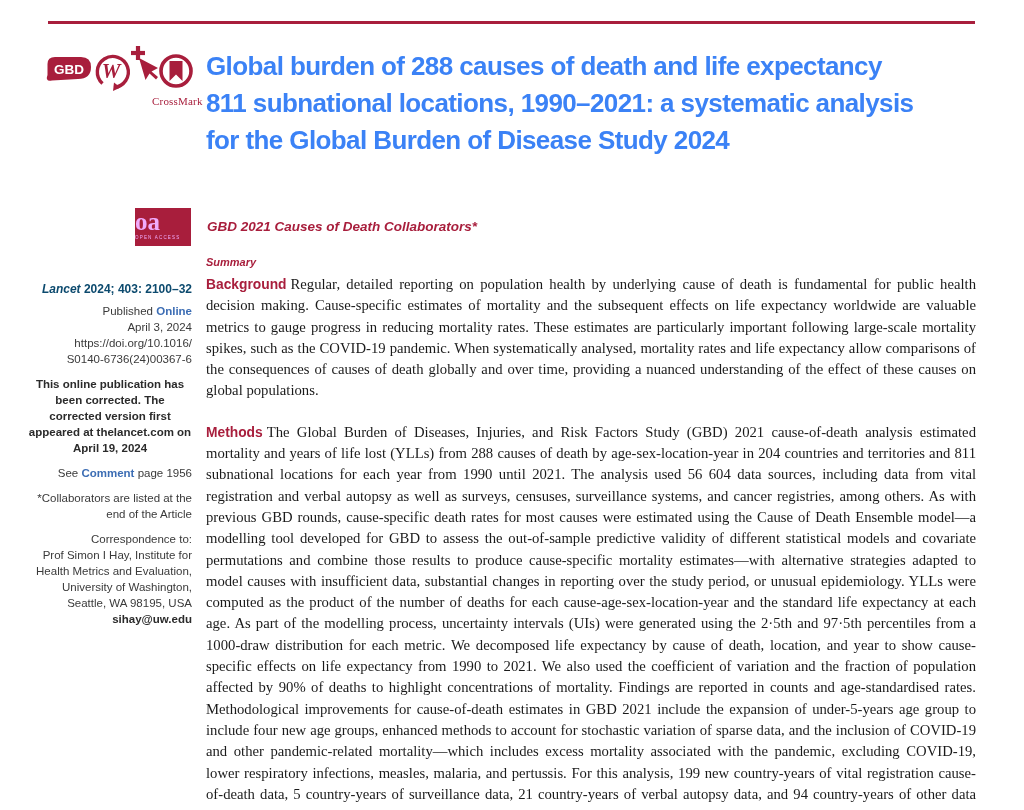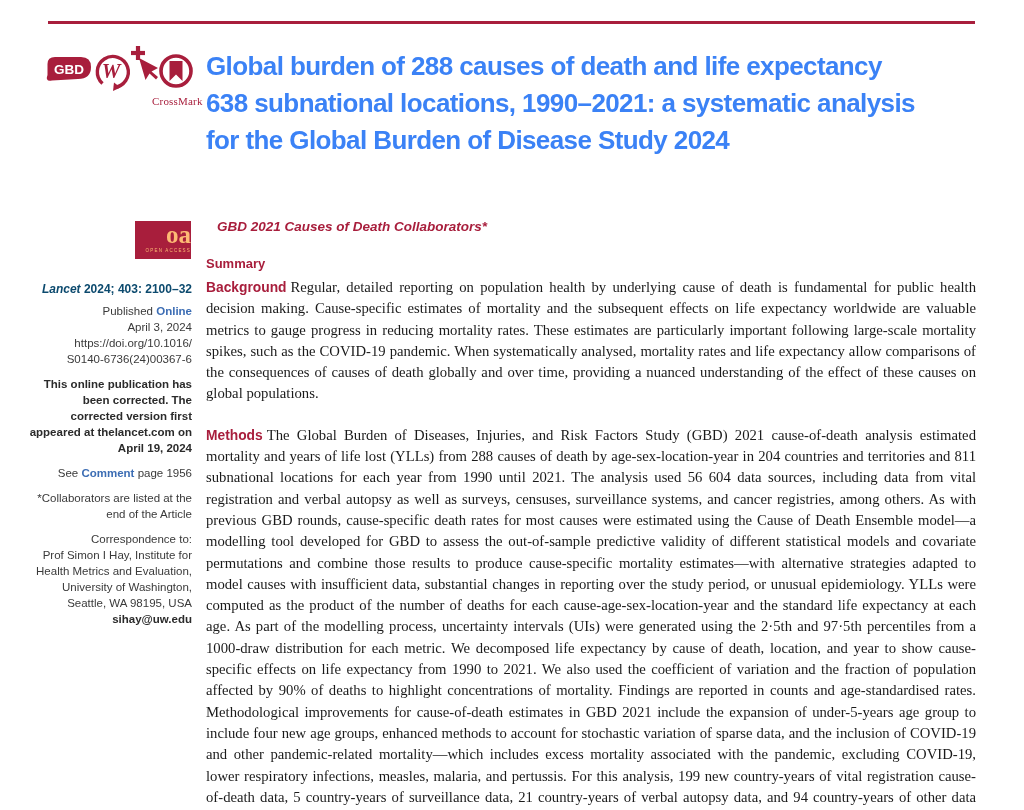--- a/index.html
+++ b/index.html
@@ -19,45 +19,45 @@
   
   .title{
     position:absolute;left:206px;top:48px;width:800px;
     font-weight:bold;font-size:26px;line-height:37px;letter-spacing:-0.6px;
     color:#3b82f6;
   }
   .title div{white-space:nowrap;}
 
   
   .oa-box{
-    position:absolute;left:135px;top:221px;width:56px;height:38px;background:#A81E3C;
-    color:#fdba74;text-align:right;box-sizing:border-box;padding-top:1px;
+    position:absolute;left:135px;top:208px;width:56px;height:38px;background:#A81E3C;
+    color:#f0abfc;text-align:left;box-sizing:border-box;padding-top:1px;
   }
   .oa-main{font-family:"Liberation Serif",serif;font-weight:bold;font-size:25px;line-height:25px;display:block;}
   .oa-sub{font-size:4.5px;letter-spacing:1.2px;display:block;margin-top:1px;}
   .byline{
-    position:absolute;left:217px;top:219px;
+    position:absolute;left:207px;top:219px;
     color:#A81E3C;font-style:italic;font-weight:600;font-size:13.5px;
   }
 
   
   .sidebar{
     position:absolute;left:28px;top:281px;width:164px;text-align:right;
     font-size:11.5px;line-height:16px;color:#3A3A3A;
   }
   .side-cite{color:#0c4a6e;font-weight:bold;font-size:12px;margin-bottom:6px;}
   .side-cite .it{font-style:italic;}
   .side-block{margin-bottom:9px;}
-  .side-bold{font-weight:bold;color:#2B2B2B;}
+  .side-bold{font-weight:bold;color:#2B2B2B;text-align:center;}
   .side-link{color:#3C6DB4;font-weight:600;cursor:pointer;}
   .side-email{font-weight:bold;color:#2B2B2B;cursor:pointer;}
 
   
   .main{position:absolute;left:206px;top:256px;width:770px;}
-  .summary-heading{color:#A81E3C;font-weight:bold;font-size:13px;margin:0 0 6px 0;}
+  .summary-heading{color:#A81E3C;font-weight:bold;font-size:11px;margin:0 0 6px 0;font-style:italic;}
   .para{
     font-family:"Liberation Serif",serif;font-size:14.7px;line-height:21.3px;
     text-align:justify;color:#1A1A1A;margin:0;
   }
   .para + .para{margin-top:20px;}
   .lead{
     font-family:"Liberation Sans",sans-serif;font-weight:bold;color:#A81E3C;
     font-size:13.8px;padding-right:4px;
   }
 </style>
@@ -93,21 +93,21 @@
       <svg width="38" height="38" viewBox="0 0 38 38">
         <circle cx="19" cy="18" r="15" fill="none" stroke="#A81E3C" stroke-width="3.6"></circle>
         <path d="M12.5,8 H25.5 V28 L19,21.5 L12.5,28 Z" fill="#A81E3C"></path>
       </svg>
       <span class="crossmark-label">CrossMark</span>
     </span>
   </div>
 
   <div class="title">
     <div>Global burden of 288 causes of death and life expectancy</div>
-    <div>638 subnational locations, 1990–2021: a systematic analysis</div>
+    <div>811 subnational locations, 1990–2021: a systematic analysis</div>
     <div>for the Global Burden of Disease Study 2024</div>
   </div>
 
   <div class="oa-box">
     <span class="oa-main">oa</span>
     <span class="oa-sub">OPEN ACCESS</span>
   </div>
   <div class="byline">GBD 2021 Causes of Death Collaborators*</div>
 
   <div class="sidebar">

